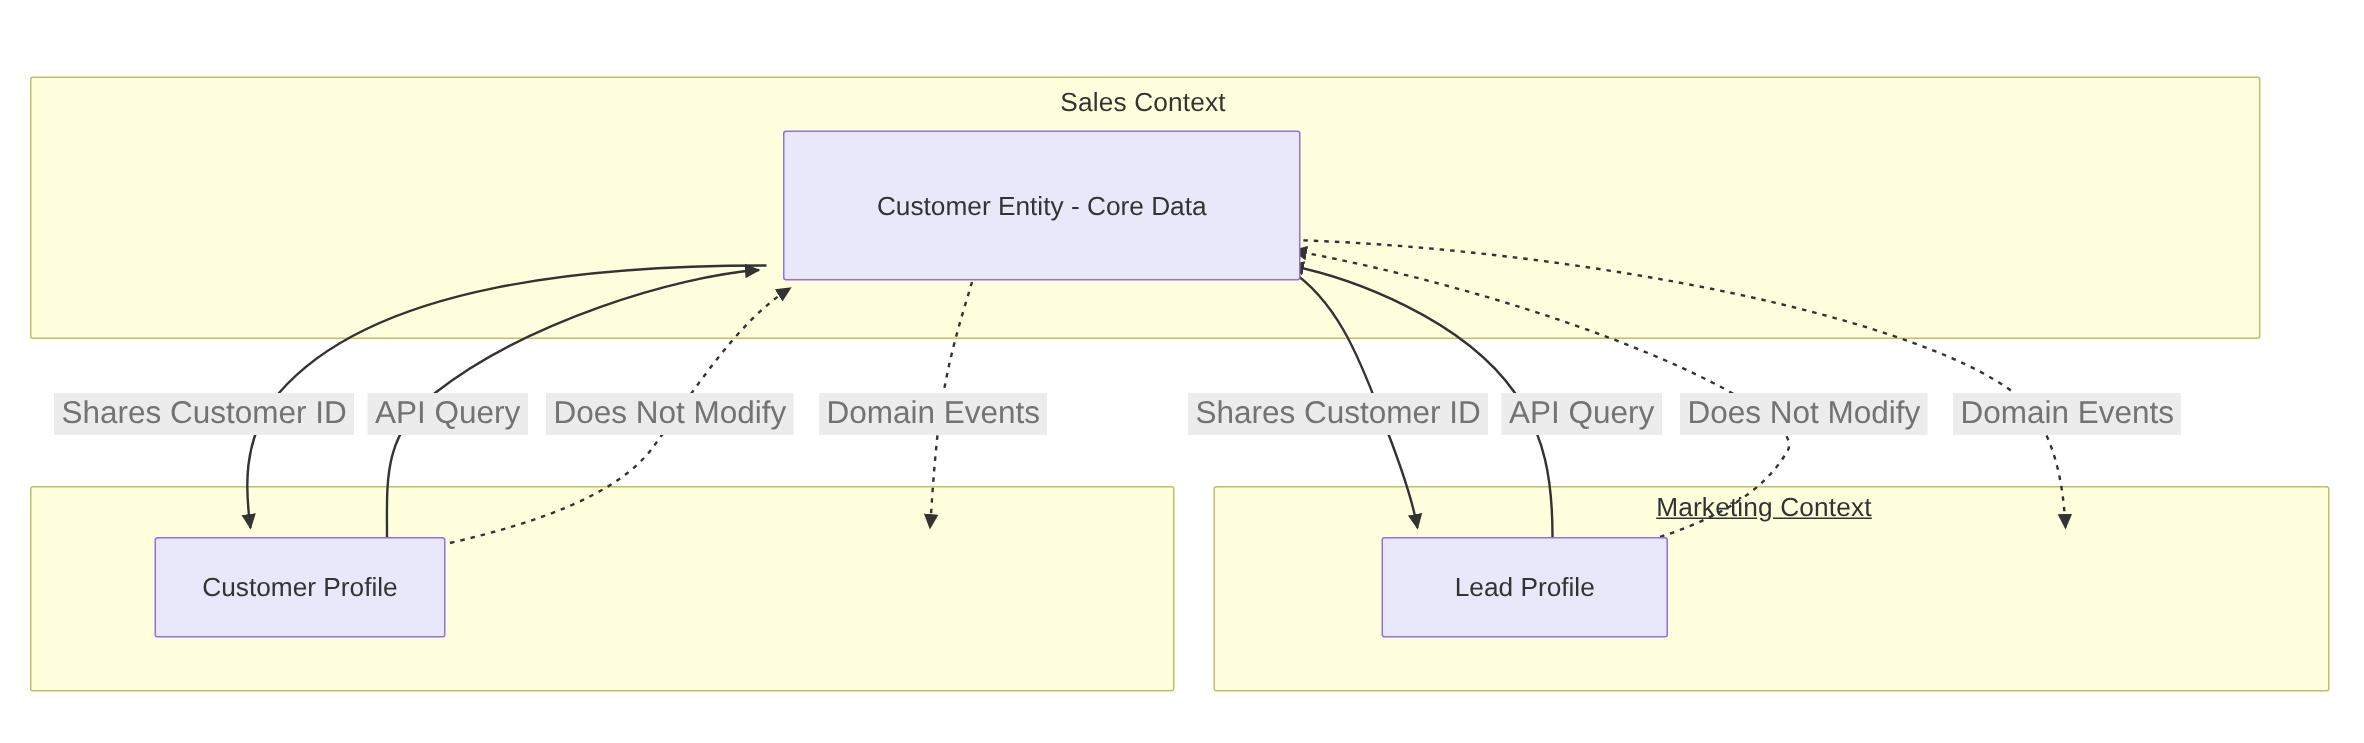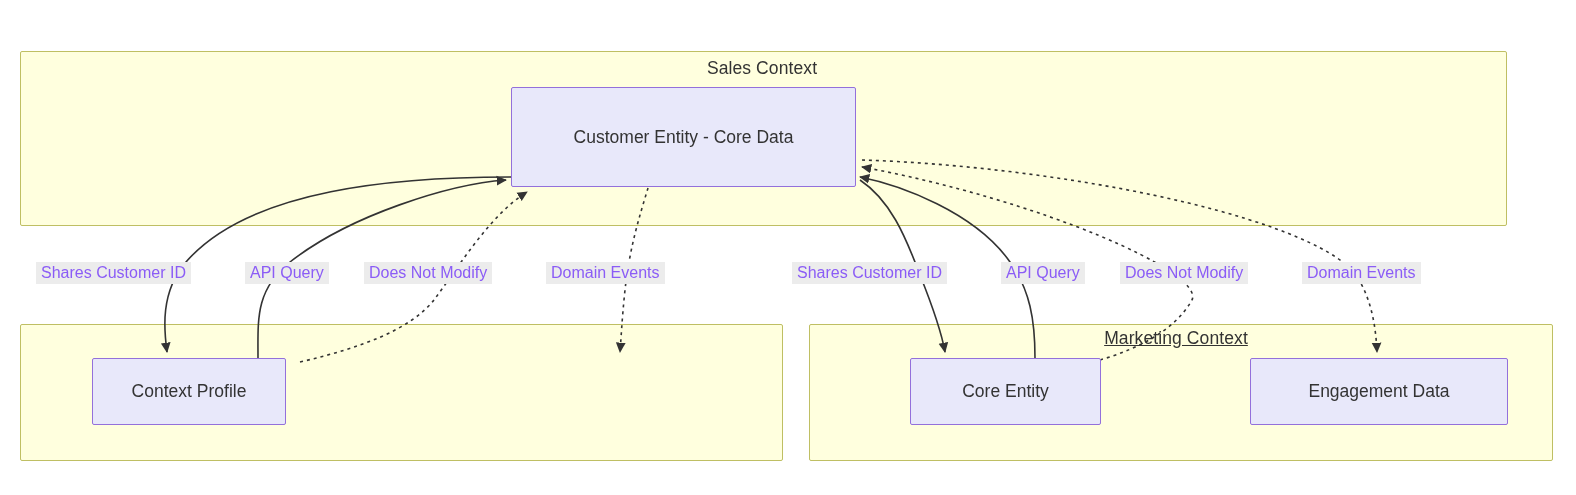--- a/index.html
+++ b/index.html
@@ -47,26 +47,27 @@
     border: 1.4px solid #9370db;
     border-radius: 2px;
     display: flex;
     align-items: center;
     justify-content: center;
     text-align: center;
     font-size: 17.5px;
     color: #333333;
     line-height: 1.72;
     padding: 2px 8px;
+    margin-left: 11px;
   }
   .edge-label {
     position: absolute;
     background: #ececec;
-    color: #8b5cf6;
-    font-size: 16px;
+    color: #737373;
+    font-size: 21px;
     white-space: nowrap;
     padding: 1px 5px;
     text-align: center;
     line-height: 1.25;
   }
 </style>
 </head>
 <body>
 
 <div id="canvas">
@@ -114,20 +115,19 @@
   <div class="edge-label" style="left:36px; top:262px;">Shares Customer ID</div>
   <div class="edge-label" style="left:245px; top:262px;">API Query</div>
   <div class="edge-label" style="left:364px; top:262px;">Does Not Modify</div>
   <div class="edge-label" style="left:546px; top:262px;">Domain Events</div>
 
   <div class="edge-label" style="left:792px; top:262px;">Shares Customer ID</div>
   <div class="edge-label" style="left:1001px; top:262px;">API Query</div>
   <div class="edge-label" style="left:1120px; top:262px;">Does Not Modify</div>
   <div class="edge-label" style="left:1302px; top:262px;">Domain Events</div>
 
-  <div class="node" style="left:92px; top:358px; width:194px; height:67px;">Context Profile</div>
+  <div class="node" style="left:92px; top:358px; width:194px; height:67px;">Customer Profile</div>
 
 
-  <div class="node" style="left:910px; top:358px; width:191px; height:67px;">Core Entity</div>
+  <div class="node" style="left:910px; top:358px; width:191px; height:67px;">Lead Profile</div>
 
-  <div class="node" style="left:1250px; top:358px; width:258px; height:67px;">Engagement Data</div>
 
 </div>
 
 </body></html>

